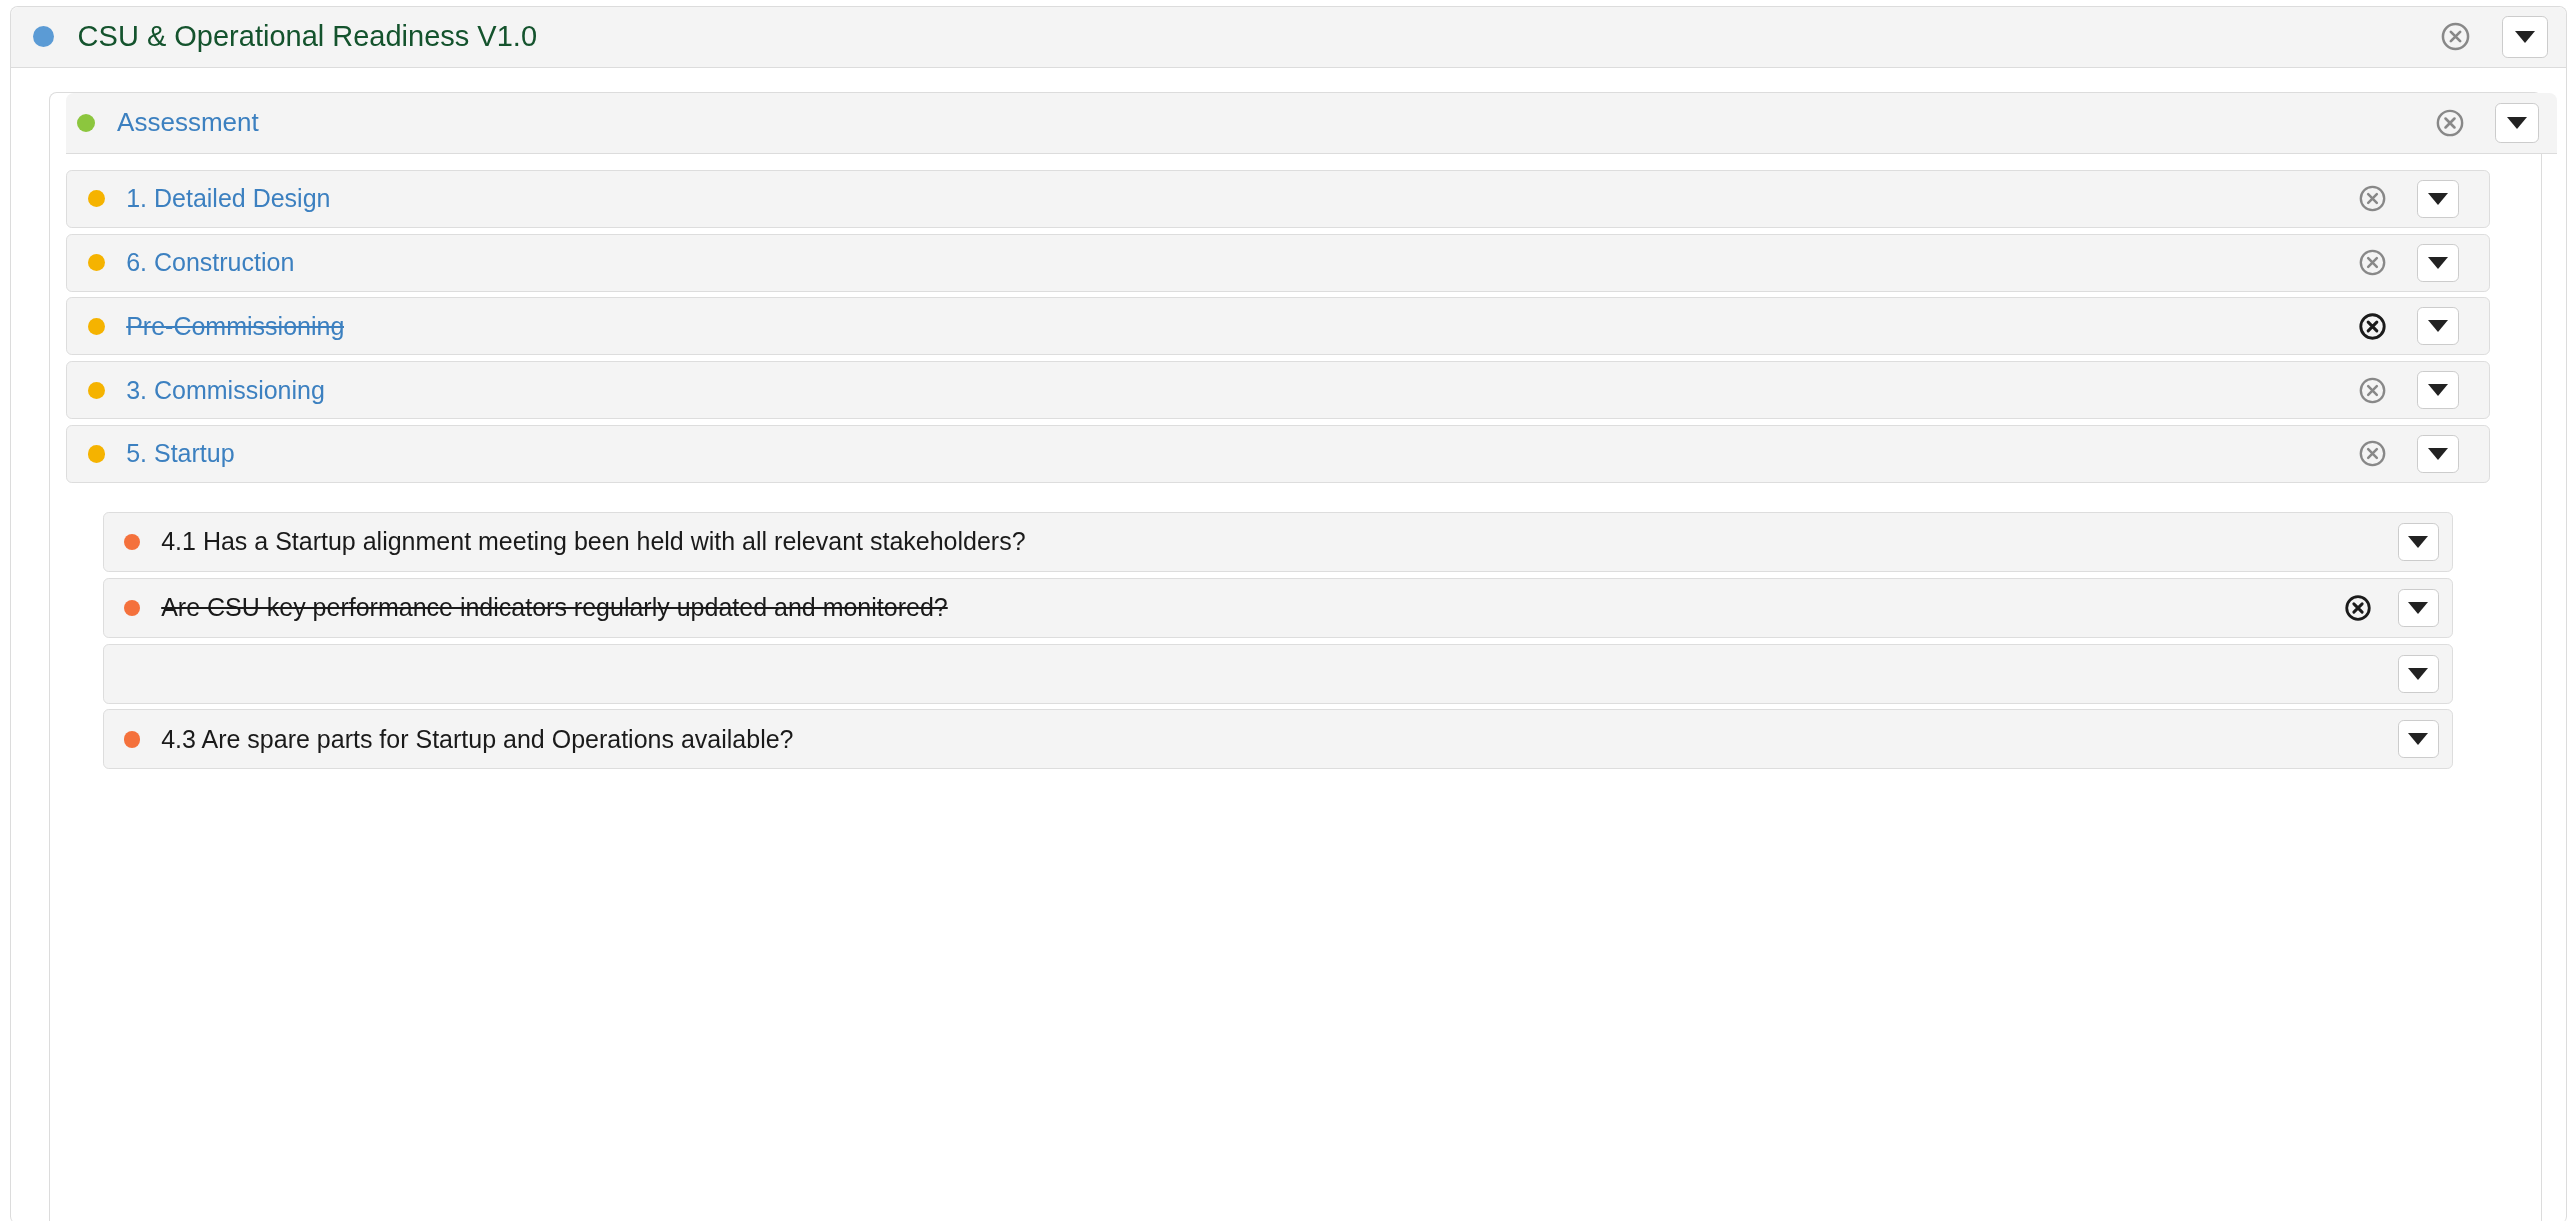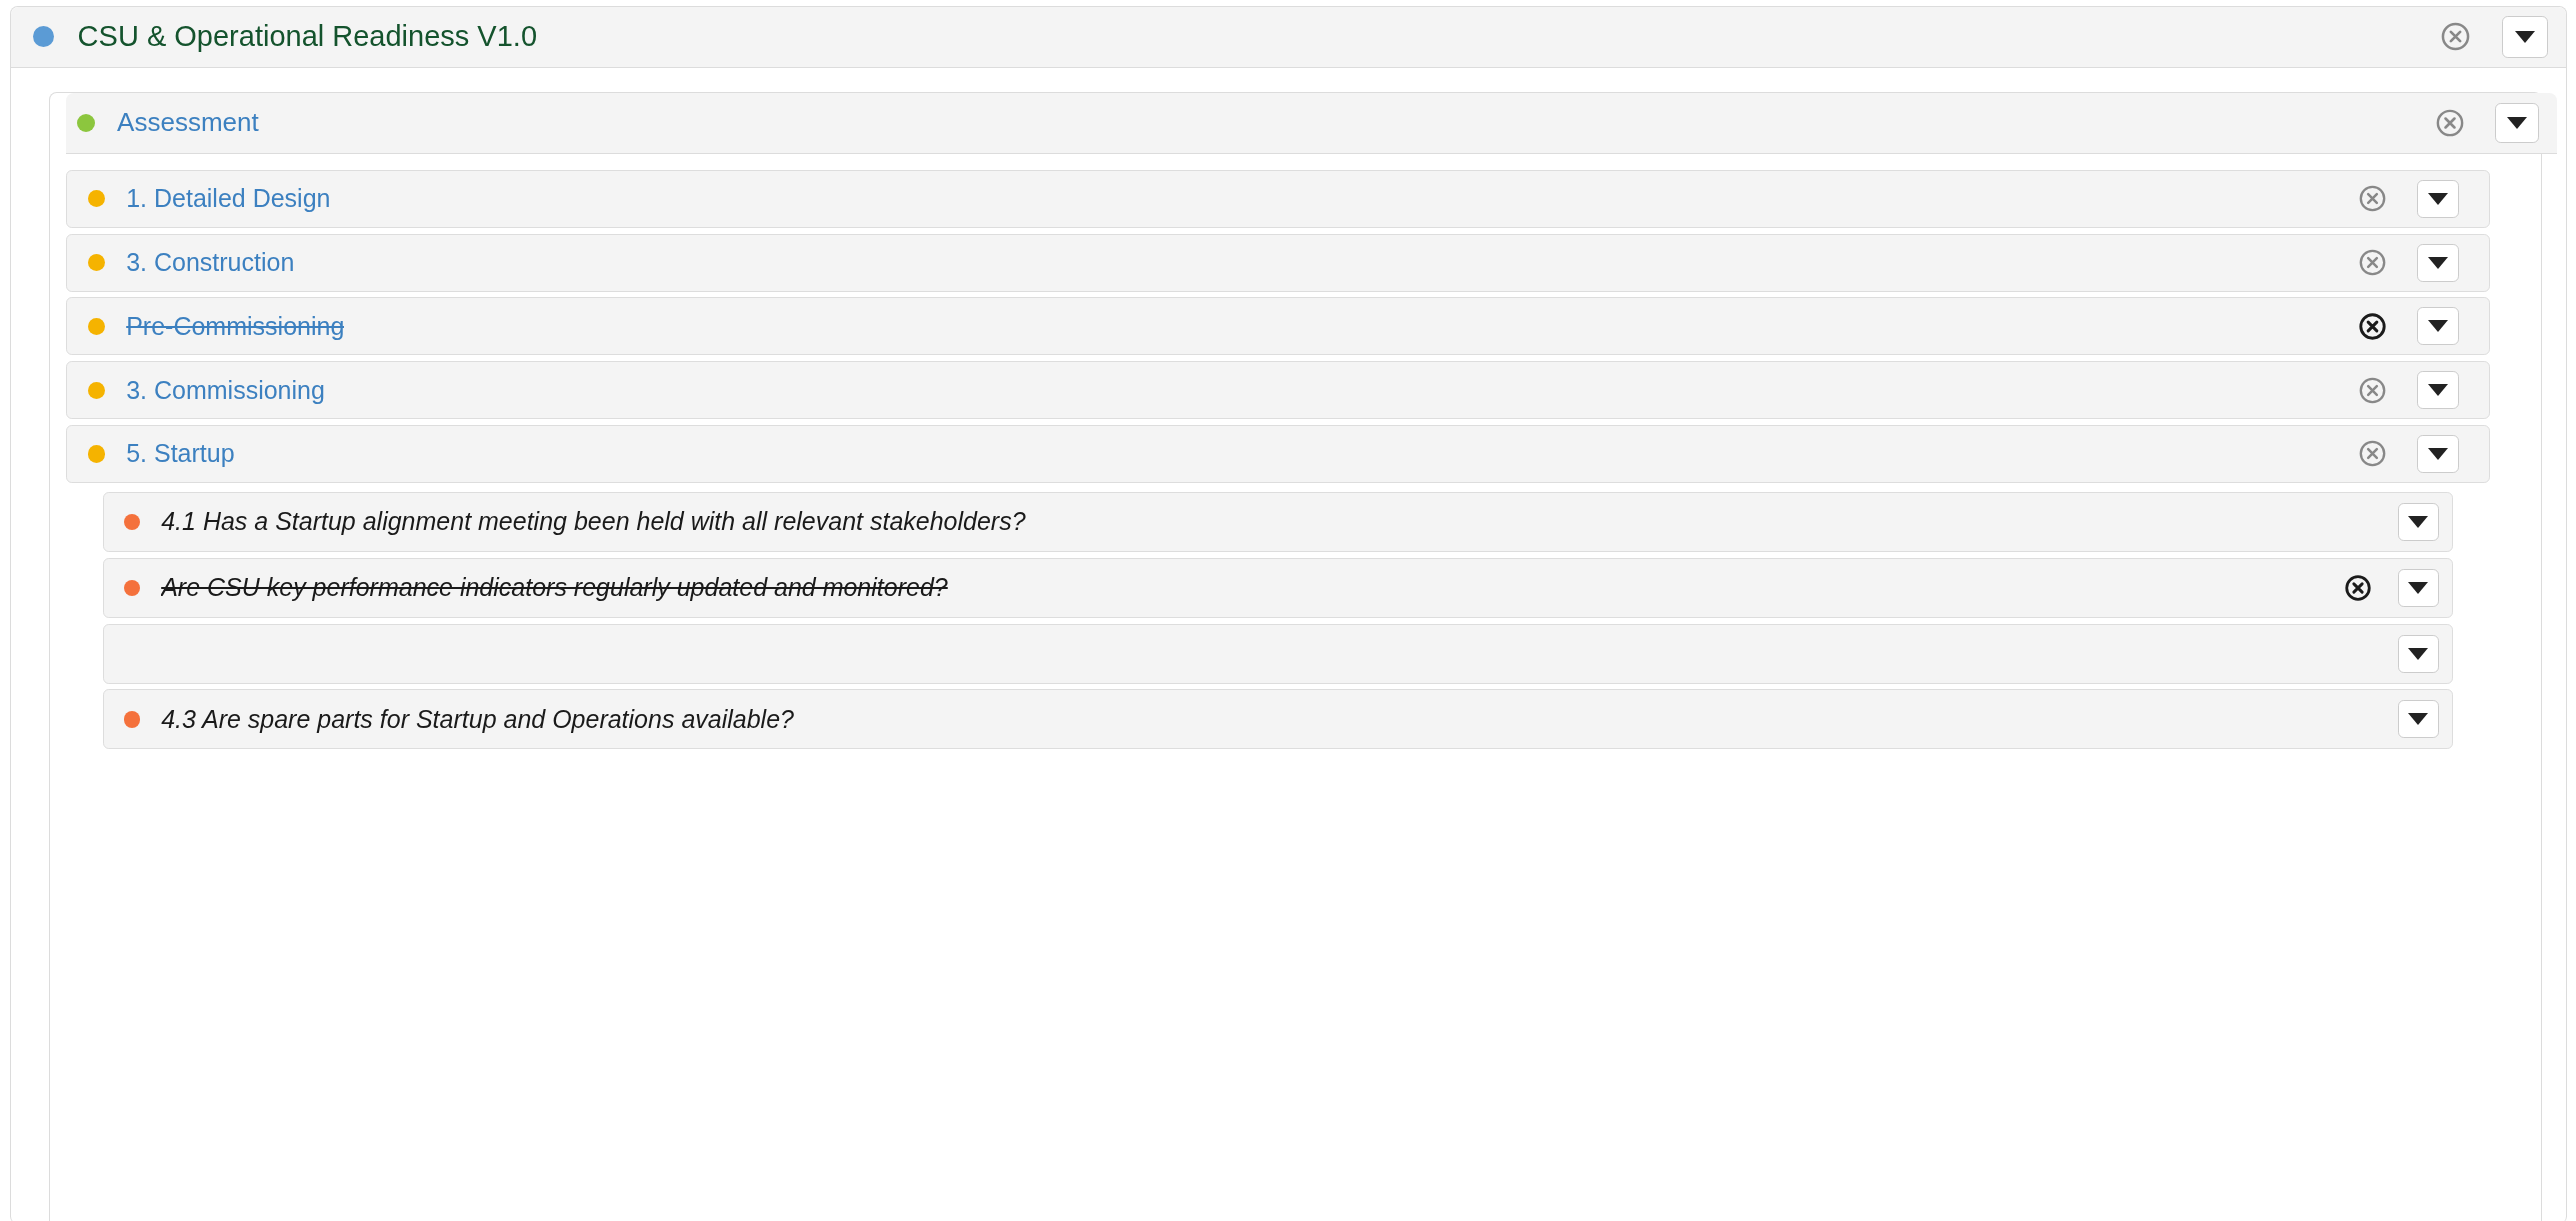--- a/index.html
+++ b/index.html
@@ -240,21 +240,21 @@
               </svg>
             </span>
             <span class="caret-btn">
               <span class="caret"></span>
             </span>
           </div>
         </div>
         <div class="row section-row">
           <div class="row-left">
             <span class="dot" style="background: rgb(245, 179, 0);"></span>
-            <span class="label">3. Construction</span>
+            <span class="label">6. Construction</span>
           </div>
           <div class="row-right">
             <span class="x-icon">
               <svg width="27" height="27" viewBox="0 0 30 30">
                 <circle cx="15" cy="15" r="13" fill="none" stroke="#888888" stroke-width="2.6"></circle>
                 <path d="M10.2 10.2 L19.8 19.8 M19.8 10.2 L10.2 19.8" stroke="#888888" stroke-width="2.8" stroke-linecap="round"></path>
               </svg>
             </span>
             <span class="caret-btn">
               <span class="caret"></span>
@@ -305,21 +305,21 @@
               <svg width="27" height="27" viewBox="0 0 30 30">
                 <circle cx="15" cy="15" r="13" fill="none" stroke="#888888" stroke-width="2.6"></circle>
                 <path d="M10.2 10.2 L19.8 19.8 M19.8 10.2 L10.2 19.8" stroke="#888888" stroke-width="2.8" stroke-linecap="round"></path>
               </svg>
             </span>
             <span class="caret-btn">
               <span class="caret"></span>
             </span>
           </div>
         </div>
-        <div style="margin-left: 37px; margin-top: 9px; font-style: italic;">
+        <div style="margin-left: 37px; margin-top: 29px;">
           <div class="row question-row">
             <div class="row-left">
               <span class="dot" style="background: rgb(244, 113, 60);"></span>
               <span class="label">4.1 Has a Startup alignment meeting been held with all relevant stakeholders?</span>
             </div>
             <div class="row-right">
               <span class="caret-btn">
                 <span class="caret"></span>
               </span>
             </div>

